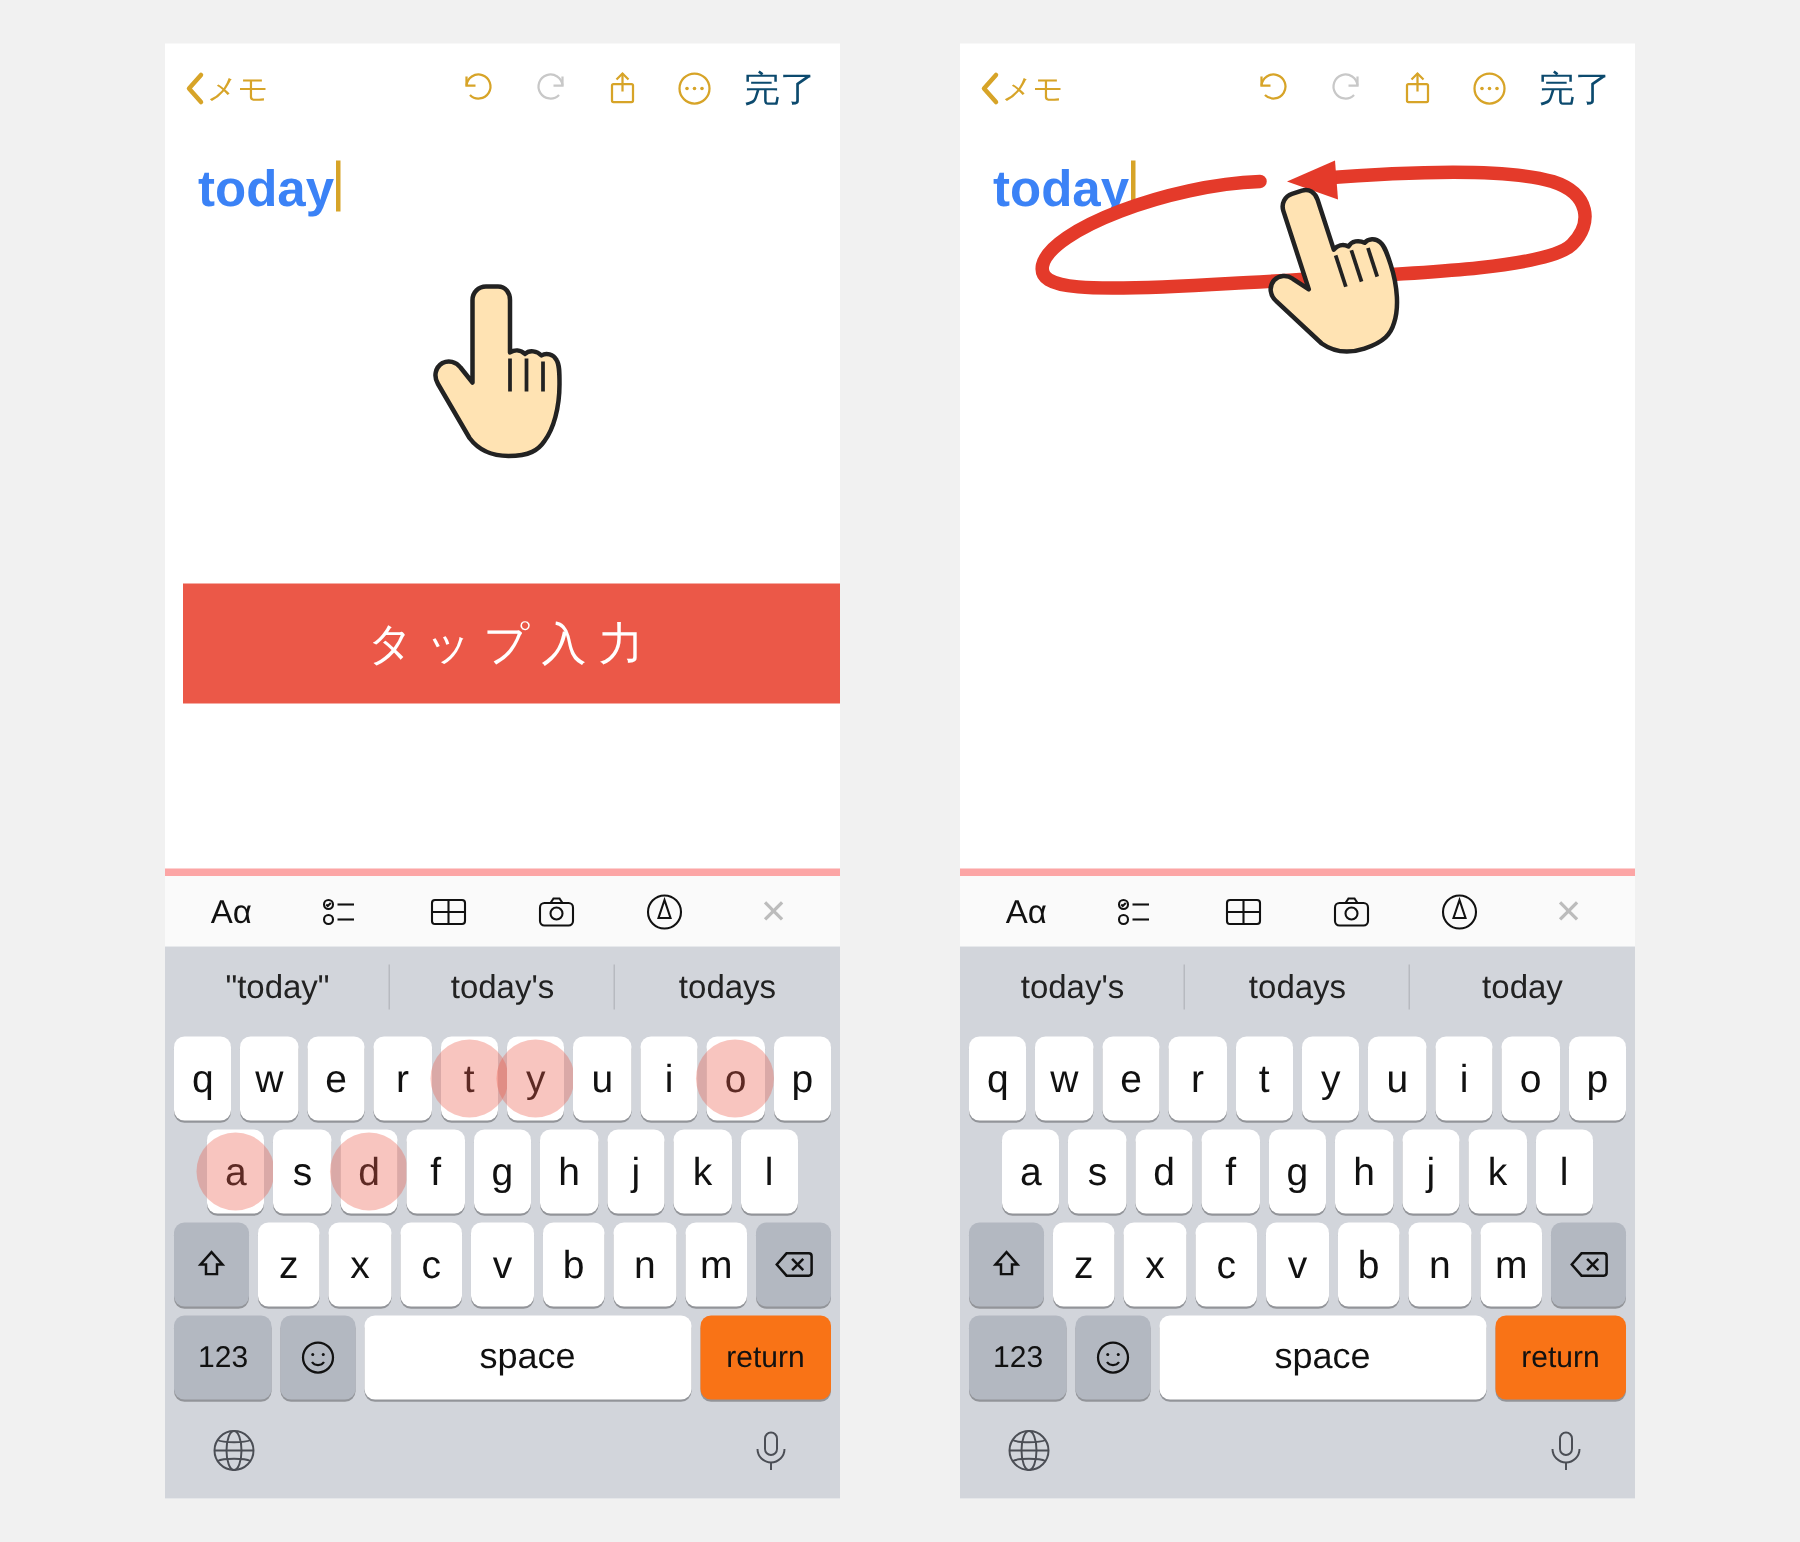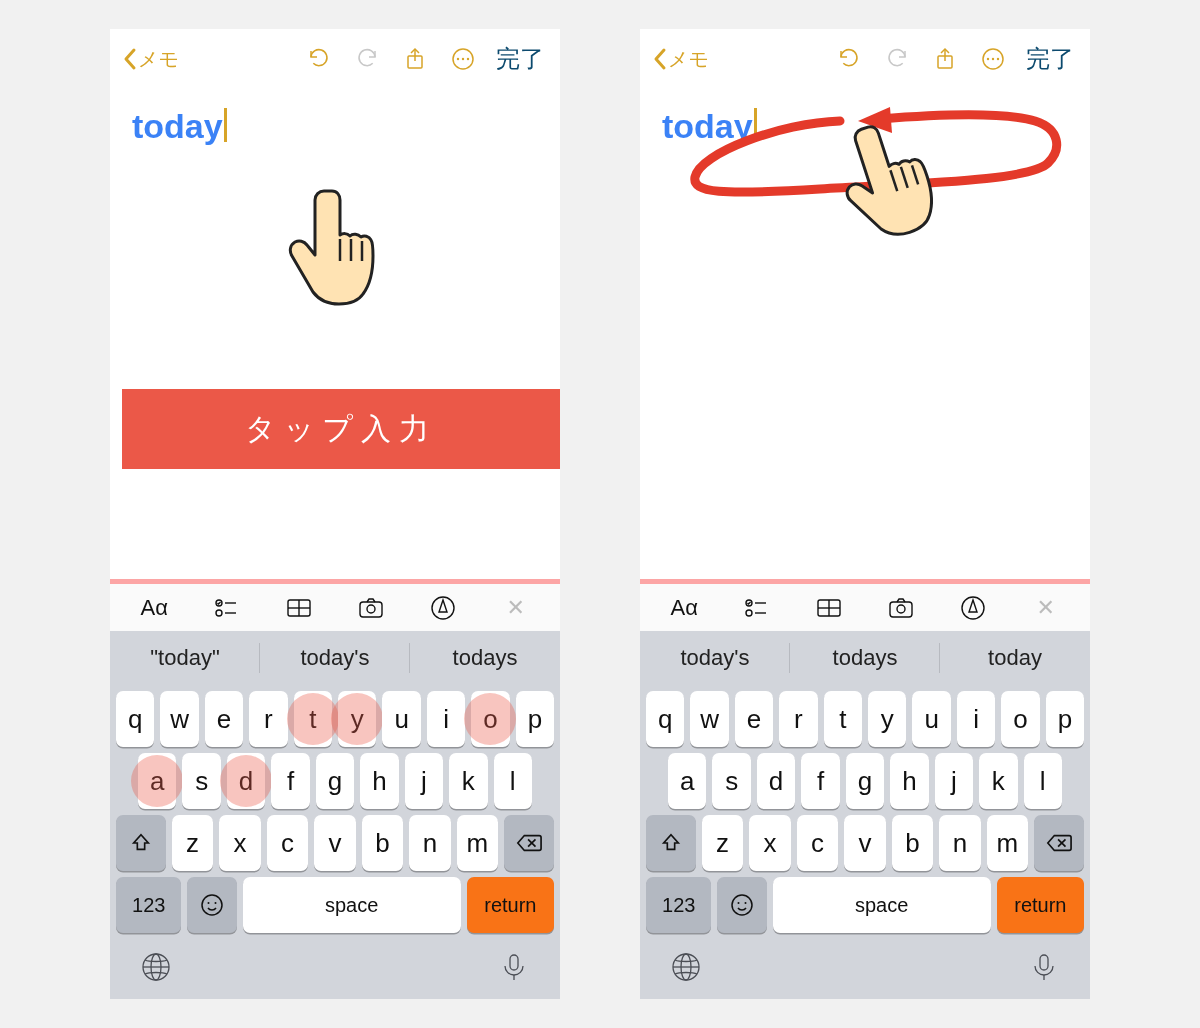--- a/index.html
+++ b/index.html
@@ -122,21 +122,21 @@
     height:56px;
     background:#fff;
     border-radius:7px;
     box-shadow: 0 1.5px 0 rgba(0,0,0,0.3);
     display:flex;align-items:center;justify-content:center;
     font-size:26px;
     color:#111;
     position:relative;
   }
   .key.fn { background:#b3b8c1; }
-  .key.space { flex:4; font-size:20px;text-align:center; }
+  .key.space { flex:4; font-size:24px;text-align:center; }
   .key.return { flex:1.6; font-size:20px; background:#f97316; }
   .key.num { flex:1.2; font-size:20px; background:#b3b8c1; }
   .key.emoji { flex:0.9; background:#b3b8c1;}
   .key.hl::before {
     content:"";
     position:absolute;
     width:52px;height:52px;
     border-radius:50%;
     background:rgba(235,88,72,0.35);
     left:50%; top:50%;

